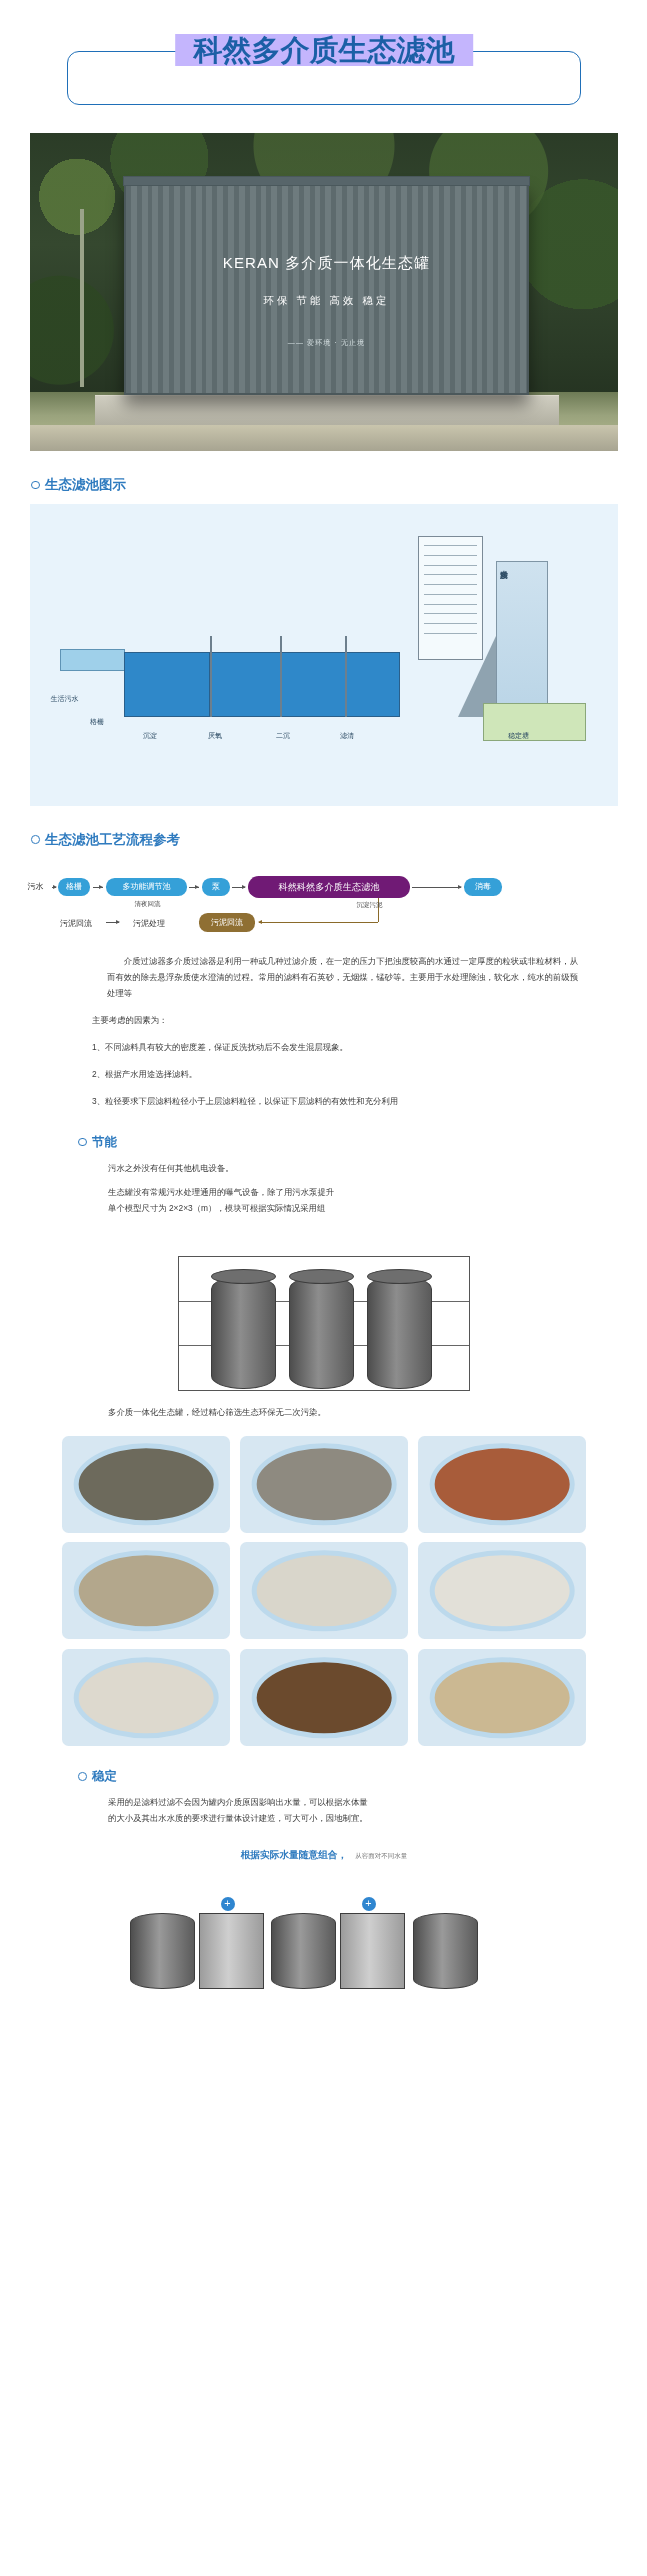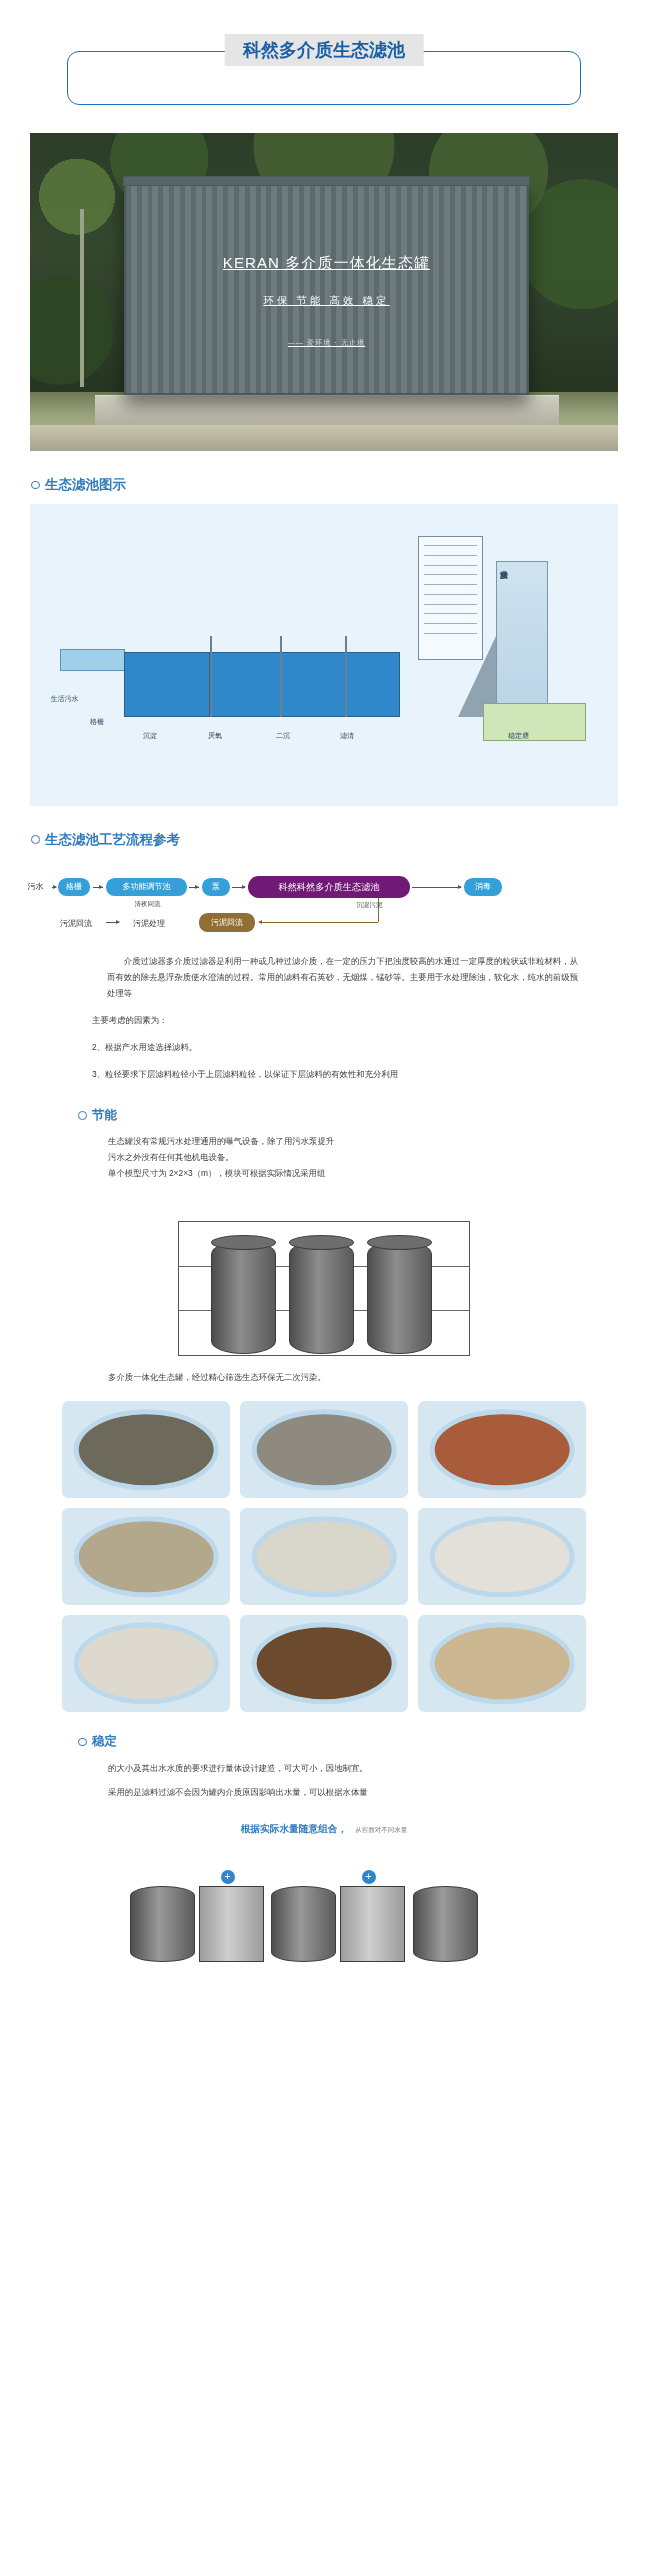--- a/index.html
+++ b/index.html
@@ -24,23 +24,23 @@
     width:100%;
     height:54px;
     border:1.1px solid #1f6fb8;
     border-radius:12px;
   }
   .title-text {
     position:absolute;
     left:50%;
     transform:translateX(-50%);
     top:4.3px;
-    background:#e5e5e5;
+    background:#c4b5fd;
     padding:0 18.3px;
-    font-size:18px;
+    font-size:29px;
     line-height:32px;
     color:#1b5fa6;
     font-weight:bold;
     white-space:nowrap;
   }
 
   
   .hero {
     margin:27px 30px 0 30px;
     height:318px;
@@ -79,21 +79,21 @@
       #657275;
     border:2.2px solid #4b585b;
     box-shadow:0 9.7px 16px rgba(0,0,0,.45);
   }
   .container-tank .cap {
     position:absolute; left:-3.2px; right:-3.2px; top:-7.6px; height:9.7px;
     background:#57656a; border:1.6px solid #4a585c;
   }
   .tank-text {
     position:absolute; left:0; right:0; top:70px;
-    text-align:center; color:#fff;text-decoration:underline;
+    text-align:center; color:#fff;
   }
   .tank-text .l1 { font-size:15px; letter-spacing:1.1px; margin-bottom:20.5px; }
   .tank-text .l2 { font-size:10.3px; letter-spacing:3.2px; margin-bottom:30px; }
   .tank-text .l3 { font-size:7px; color:#d8e2e4; letter-spacing:1.1px; }
   .hero .pole {
     position:absolute; left:50px; top:76px; width:4.3px; height:178px;
     background:#9aa389;
   }
 
   
@@ -377,29 +377,30 @@
     <div class="vline" style="left:378px; top:40px; height:24px;"></div>
     <div class="vline" style="left:324px; top:64px; width:54px; height:1.1px;"></div>
 
     <div class="node plain" style="left:123px; top:37px; font-size:6.5px; color:#444; width:49px;">清夜回流</div>
     <div class="node plain" style="left:345px; top:38px; font-size:6.5px; color:#444; width:49px;">沉淀污泥</div>
   </div>
 
   <div class="para indent">介质过滤器多介质过滤器是利用一种或几种过滤介质，在一定的压力下把浊度较高的水通过一定厚度的粒状或非粒材料，从而有效的除去悬浮杂质使水澄清的过程。常用的滤料有石英砂，无烟煤，锰砂等。主要用于水处理除浊，软化水，纯水的前级预处理等</div>
 
   <div class="list">主要考虑的因素为：</div>
+  <div class="list">1、不同滤料具有较大的密度差，保证反洗扰动后不会发生混层现象。</div>
   <div class="list">2、根据产水用途选择滤料。</div>
   <div class="list">3、粒径要求下层滤料粒径小于上层滤料粒径，以保证下层滤料的有效性和充分利用</div>
 
   <div class="sec-head sub">
     <span class="ring"></span>
     <span>节能</span>
   </div>
+  <div class="note" style="margin-top:0">污水之外没有任何其他机电设备。</div>
   <div class="note">生态罐没有常规污水处理通用的曝气设备，除了用污水泵提升</div>
-  <div class="note" style="margin-top:0">污水之外没有任何其他机电设备。</div>
   <div class="note" style="margin-top:0">单个模型尺寸为 2×2×3（m），模块可根据实际情况采用组</div>
 
   <div class="tanks-img">
     <div class="frame"></div>
     <div class="tank3d" style="left:38px;">
         <div class="top"></div>
       </div>
     <div class="tank3d" style="left:116px;">
         <div class="top"></div>
       </div>
@@ -437,22 +438,22 @@
       </div>
     <div class="cell">
         <div class="dish" style="background:#cbb892"></div>
       </div>
   </div>
 
   <div class="sec-head sub" style="margin-left:78px; margin-top:21.6px;">
     <span class="ring"></span>
     <span>稳定</span>
   </div>
+  <div class="note">采用的是滤料过滤不会因为罐内介质原因影响出水量，可以根据水体量</div>
   <div class="note" style="margin-top:0">的大小及其出水水质的要求进行量体设计建造，可大可小，因地制宜。</div>
-  <div class="note">采用的是滤料过滤不会因为罐内介质原因影响出水量，可以根据水体量</div>
 
   <div class="center-link">
     <span>根据实际水量随意组合，</span>
     <span class="small">从容面对不同水量</span>
   </div>
 
   <div class="combo">
     <div class="ctank" style="left:0px;"></div>
     <div class="ctank sq" style="left:69px;"></div>
     <div class="plus" style="left:91px;">+</div>

